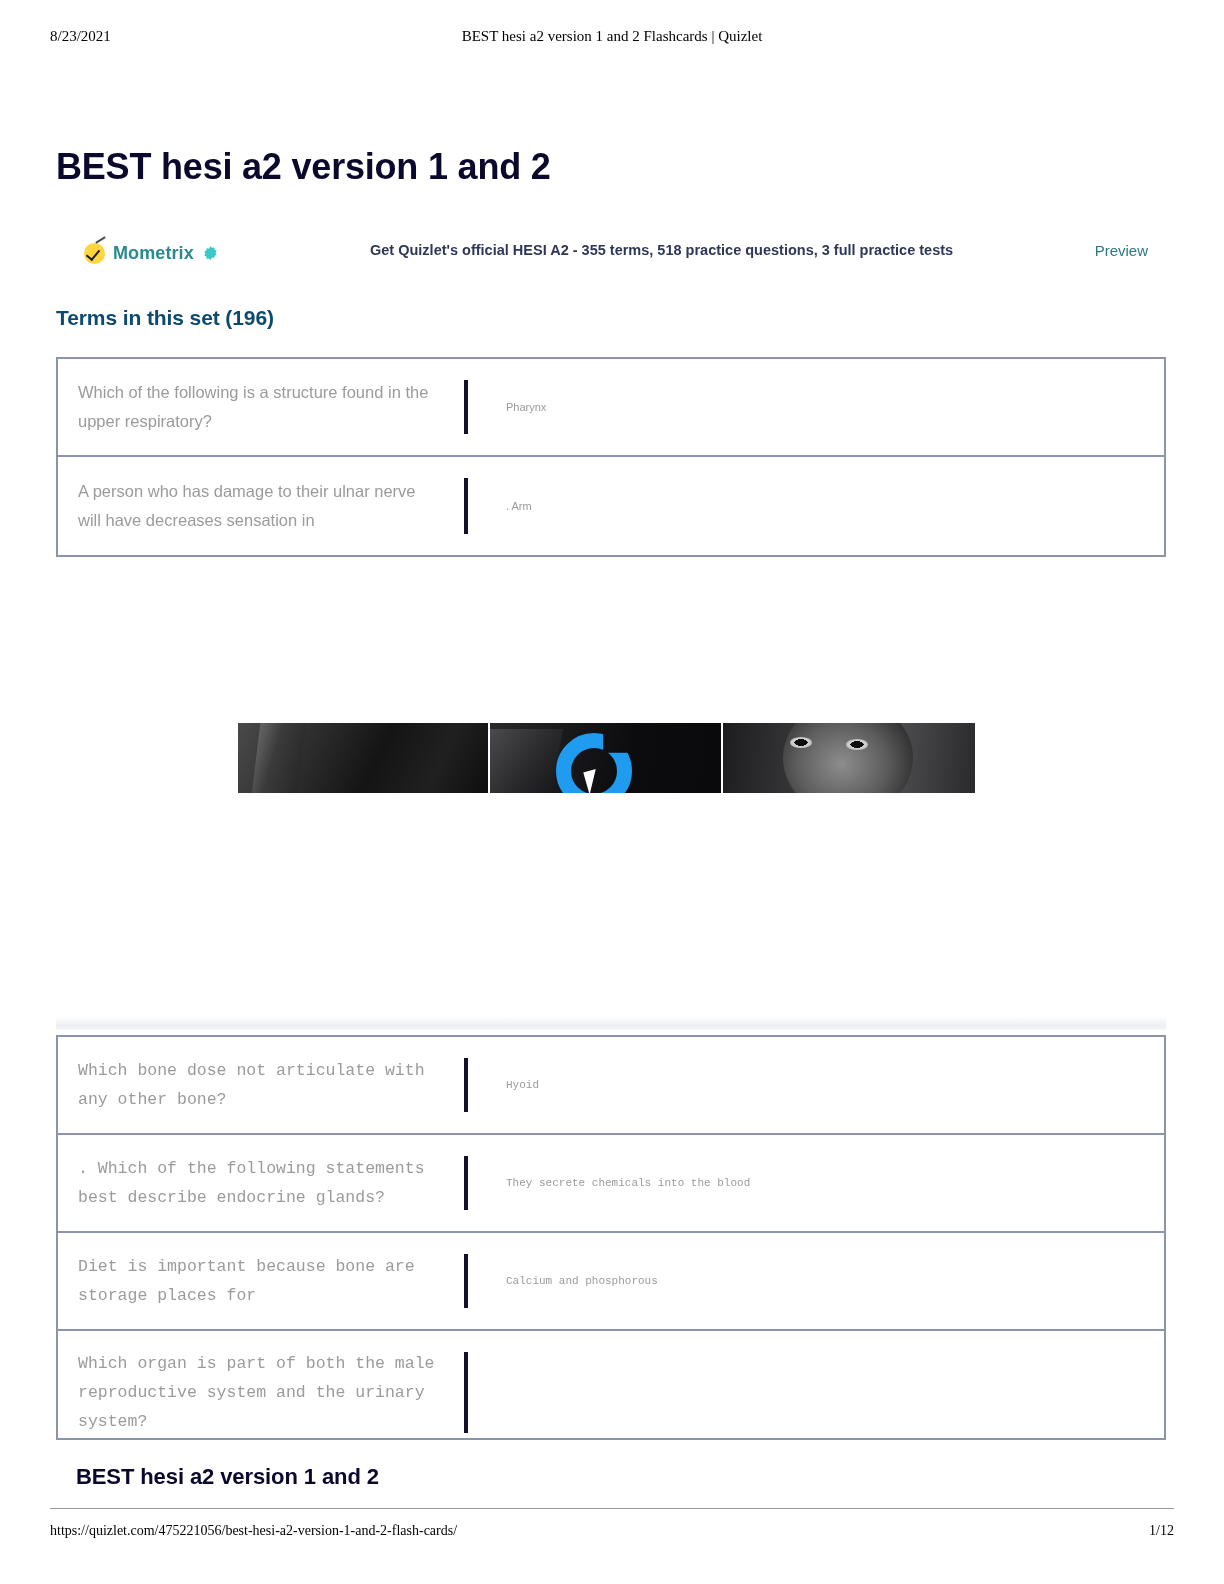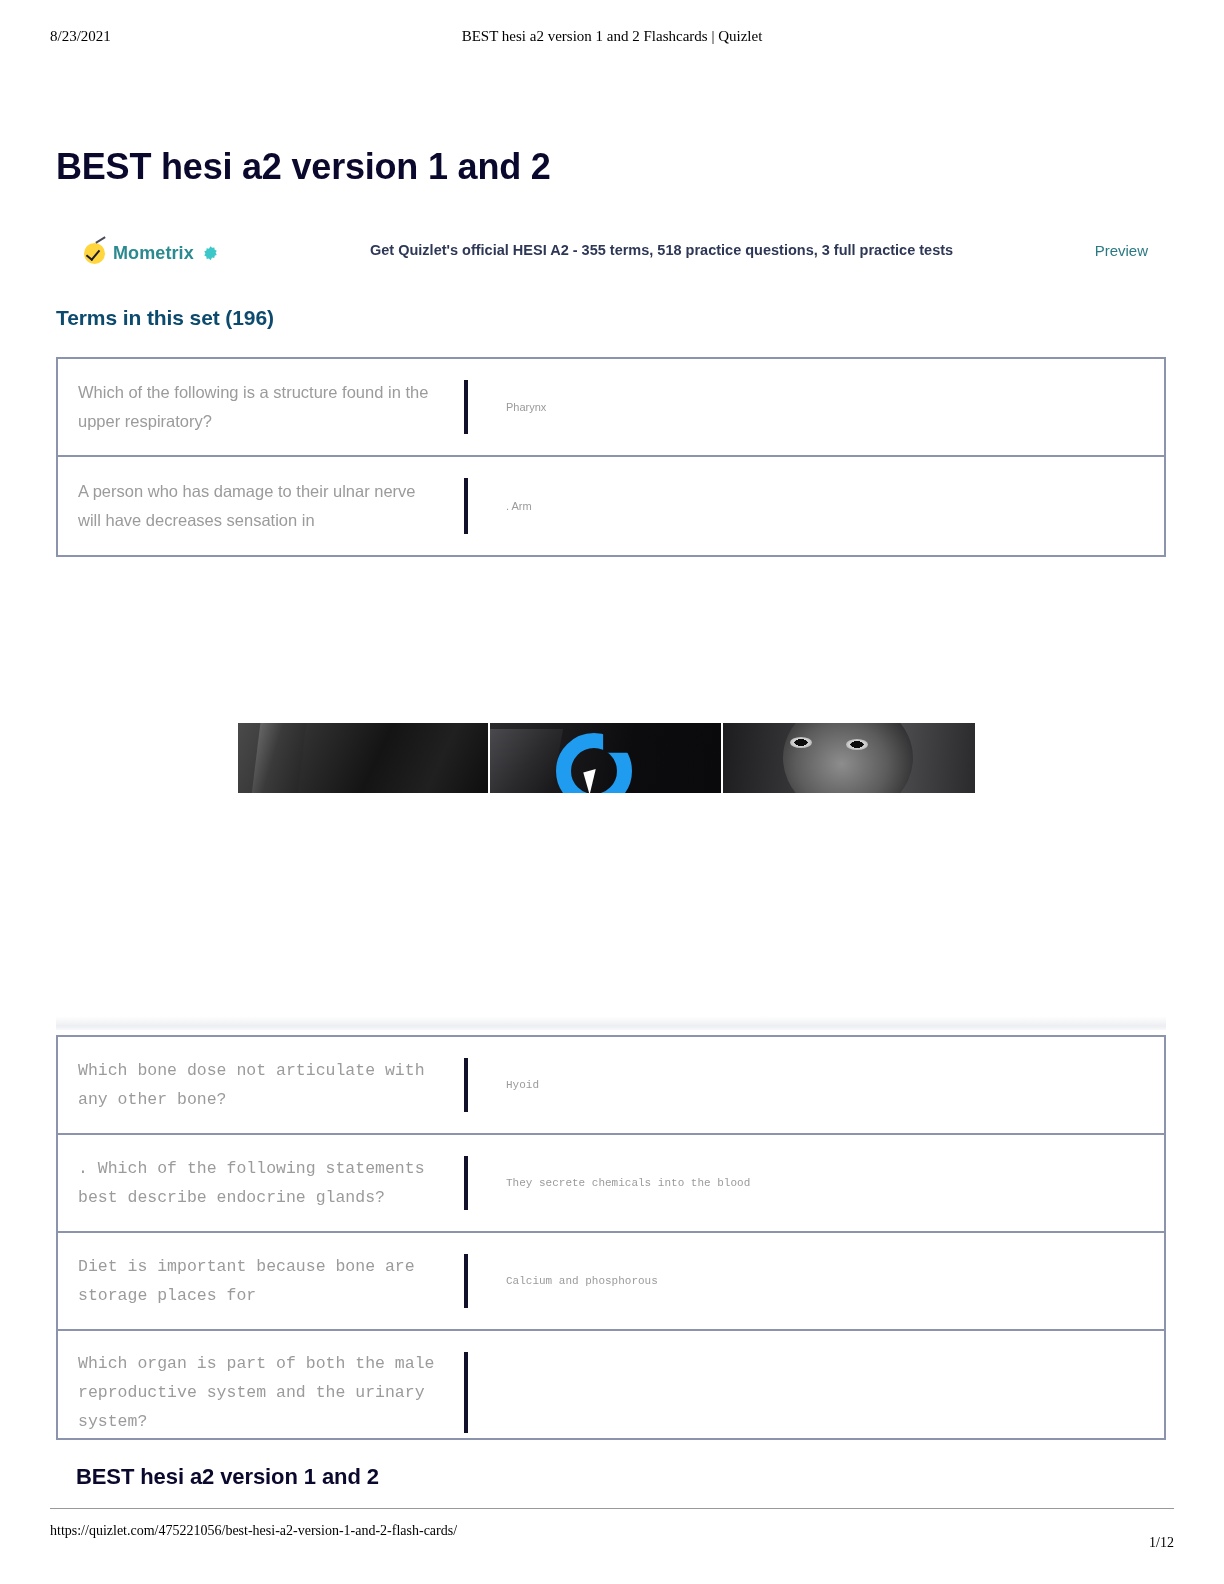--- a/index.html
+++ b/index.html
@@ -307,21 +307,20 @@
     position: absolute;
     left: 0;
     top: 14px;
     white-space: nowrap;
   }
   .pf-page {
     position: absolute;
     right: 0;
     top: 14px;
     white-space: nowrap;
-    margin-top: 12px;
   }
 </style>
 </head>
 <body>
 
 <div class="print-header">
   <div class="ph-date">8/23/2021</div>
   <div class="ph-title">BEST hesi a2 version 1 and 2 Flashcards | Quizlet</div>
 </div>
 

